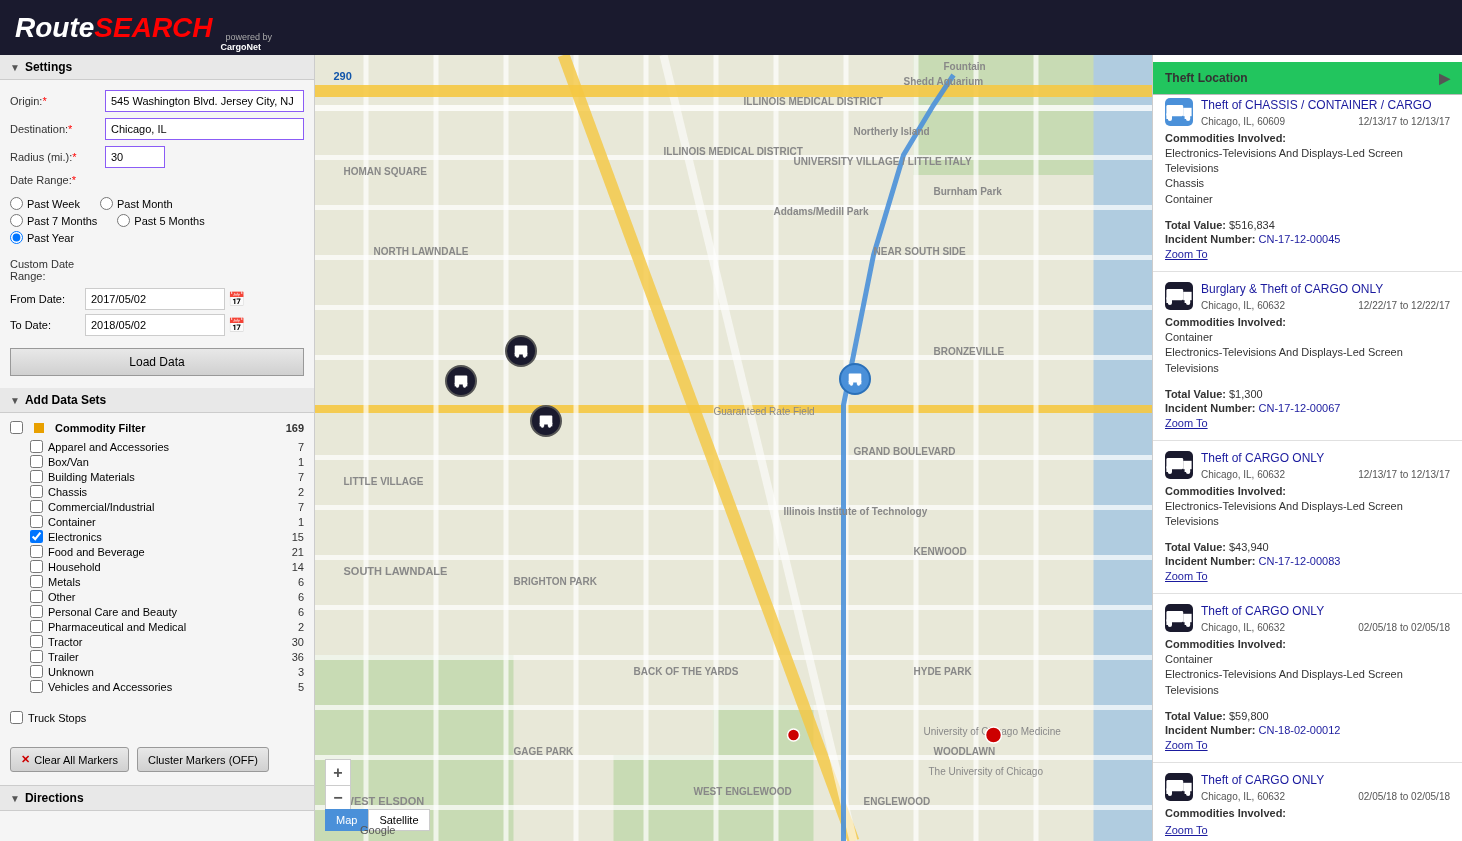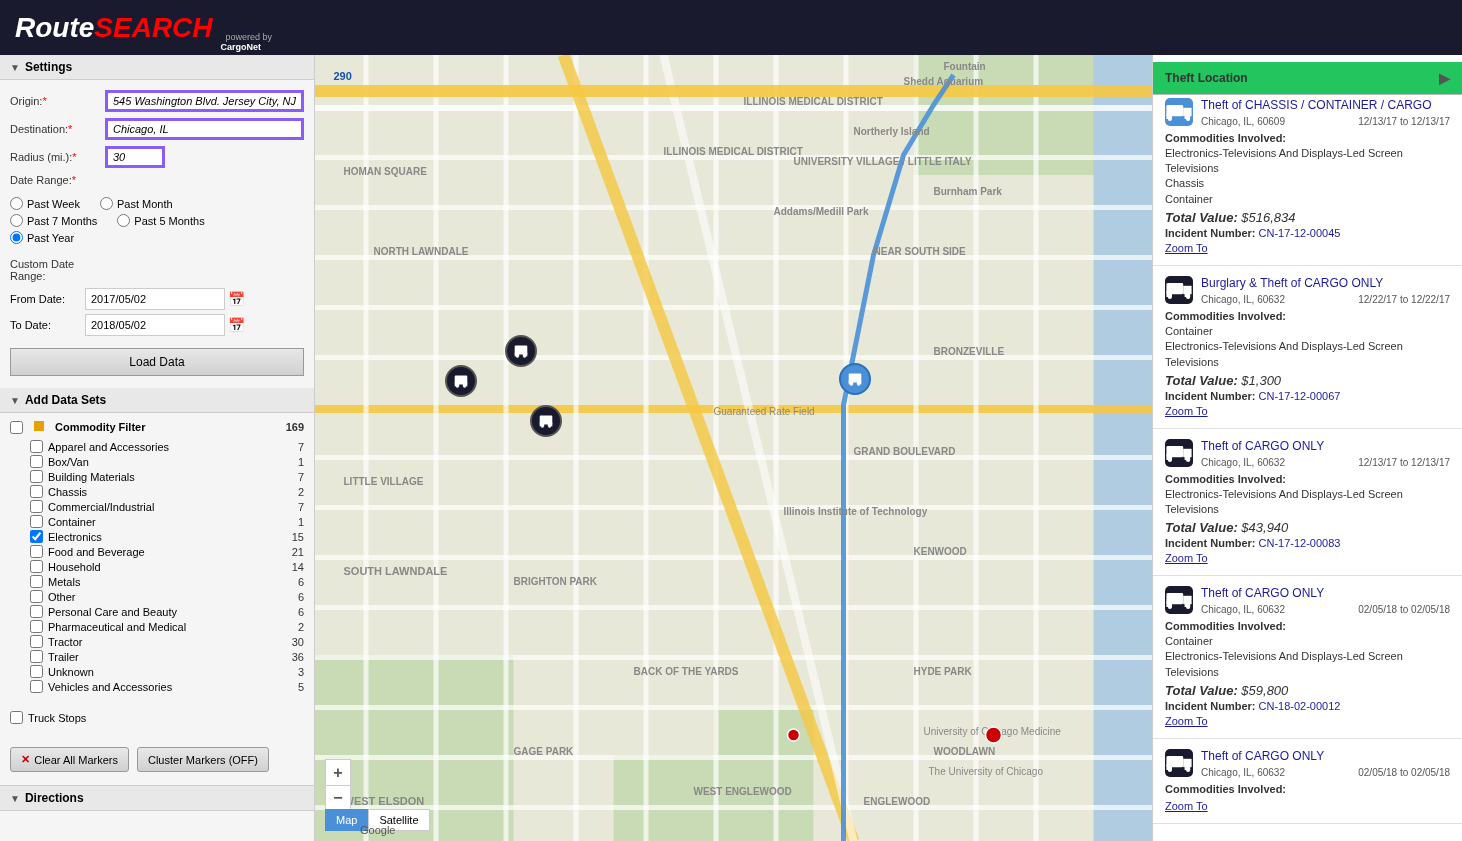--- a/index.html
+++ b/index.html
@@ -20,39 +20,39 @@
     .left-panel { width: 315px; background: #f5f5f5; overflow-y: auto; flex-shrink: 0; border-right: 1px solid #ccc; }
 
     
     .section-header { background: #e8e8e8; padding: 5px 10px; font-weight: bold; font-size: 12px; cursor: pointer; border-bottom: 1px solid #ccc; display: flex; align-items: center; gap: 5px; }
     .section-header .arrow { color: #555; font-size: 10px; }
 
     .settings-content { padding: 10px; }
     .form-row { display: flex; align-items: center; margin-bottom: 6px; }
     .form-label { width: 95px; font-size: 11px; color: #333; flex-shrink: 0; }
     .form-label .required { color: red; }
-    .form-input { flex: 1; border: 3px solid #8b5cf6; padding: 3px 5px; font-size: 11px; background: white; height: 22px; font-style: italic; }
+    .form-input { flex: 1; border: 1px solid #8b5cf6; padding: 3px 5px; font-size: 11px; background: white; height: 22px; }
 
     .radio-group { padding: 5px 0; }
     .radio-row { display: flex; gap: 20px; margin-bottom: 4px; }
     .radio-item { display: flex; align-items: center; gap: 4px; font-size: 11px; cursor: pointer; }
     .radio-item input[type="radio"] { margin: 0; cursor: pointer; }
 
     .custom-date { margin-top: 5px; }
     .date-row { display: flex; align-items: center; margin-bottom: 4px; }
     .date-label { width: 75px; font-size: 11px; }
     .date-input-wrap { display: flex; align-items: center; gap: 3px; }
     .date-input { border: 1px solid #ccc; padding: 3px 5px; font-size: 11px; background: white; height: 22px; width: 140px; }
     .calendar-icon { cursor: pointer; font-size: 14px; color: #555; }
 
     .load-btn { width: 100%; padding: 6px; background: linear-gradient(to bottom, #e8e8e8, #d0d0d0); border: 1px solid #999; font-size: 12px; cursor: pointer; margin-top: 8px; }
 
     
     .datasets-content { padding: 8px 10px; }
-    .commodity-header { display: flex; gap: 11px; margin-bottom: 6px; font-size: 11px; font-weight: bold; }
+    .commodity-header { display: flex; align-items: center; gap: 11px; margin-bottom: 6px; font-size: 11px; font-weight: bold; }
     .commodity-header .count { margin-left: auto; color: #333; font-size: 11px; }
 
     .commodity-list { padding-left: 20px; }
     .commodity-item { display: flex; align-items: center; gap: 5px; margin-bottom: 2px; font-size: 11px; }
     .commodity-item input[type="checkbox"] { margin: 0; cursor: pointer; }
     .commodity-item .item-count { margin-left: auto; color: #333; min-width: 25px; text-align: right; }
 
     .truck-stops-row { display: flex; align-items: center; gap: 5px; margin: 18px 0; font-size: 11px; }
     .truck-stops-row input[type="checkbox"] { margin: 0; cursor: pointer; }
 
@@ -92,21 +92,21 @@
     .theft-item { padding: 10px 12px; border-bottom: 1px solid #e0e0e0; }
     .theft-item-header { display: flex; align-items: flex-start; gap: 8px; margin-bottom: 5px; }
     .theft-icon-dark { width: 28px; height: 28px; background: #1a1a2e; border-radius: 5px; display: flex; align-items: center; justify-content: center; flex-shrink: 0; }
     .theft-icon-blue { width: 28px; height: 28px; background: #4a90d9; border-radius: 5px; display: flex; align-items: center; justify-content: center; flex-shrink: 0; }
 
     .theft-title-block { flex: 1; }
     .theft-title { font-size: 12px; font-weight: normal; color: #1a1a9e; line-height: 1.3; }
     .theft-location-date { display: flex; justify-content: space-between; font-size: 10px; color: #555; margin-top: 2px; }
     .theft-commodities-label { font-size: 11px; font-weight: bold; color: #333; margin-bottom: 2px; }
     .theft-commodities { font-size: 11px; color: #333; line-height: 1.4; }
-    .theft-value { font-size: 13px; color: #333; margin-top: 3px; font-style: italic; }
+    .theft-value { font-size: 11px; color: #333; margin-top: 12px; }
     .theft-incident { font-size: 11px; color: #333; margin-top: 2px; }
     .theft-zoom { color: #1a1a9e; font-size: 11px; cursor: pointer; margin-top: 3px; display: inline-block; }
 
     
     ::-webkit-scrollbar { width: 8px; }
     ::-webkit-scrollbar-track { background: #f1f1f1; }
     ::-webkit-scrollbar-thumb { background: #bbb; border-radius: 4px; }
 
     
     .map-svg { position: absolute; top: 0; left: 0; width: 100%; height: 100%; }

